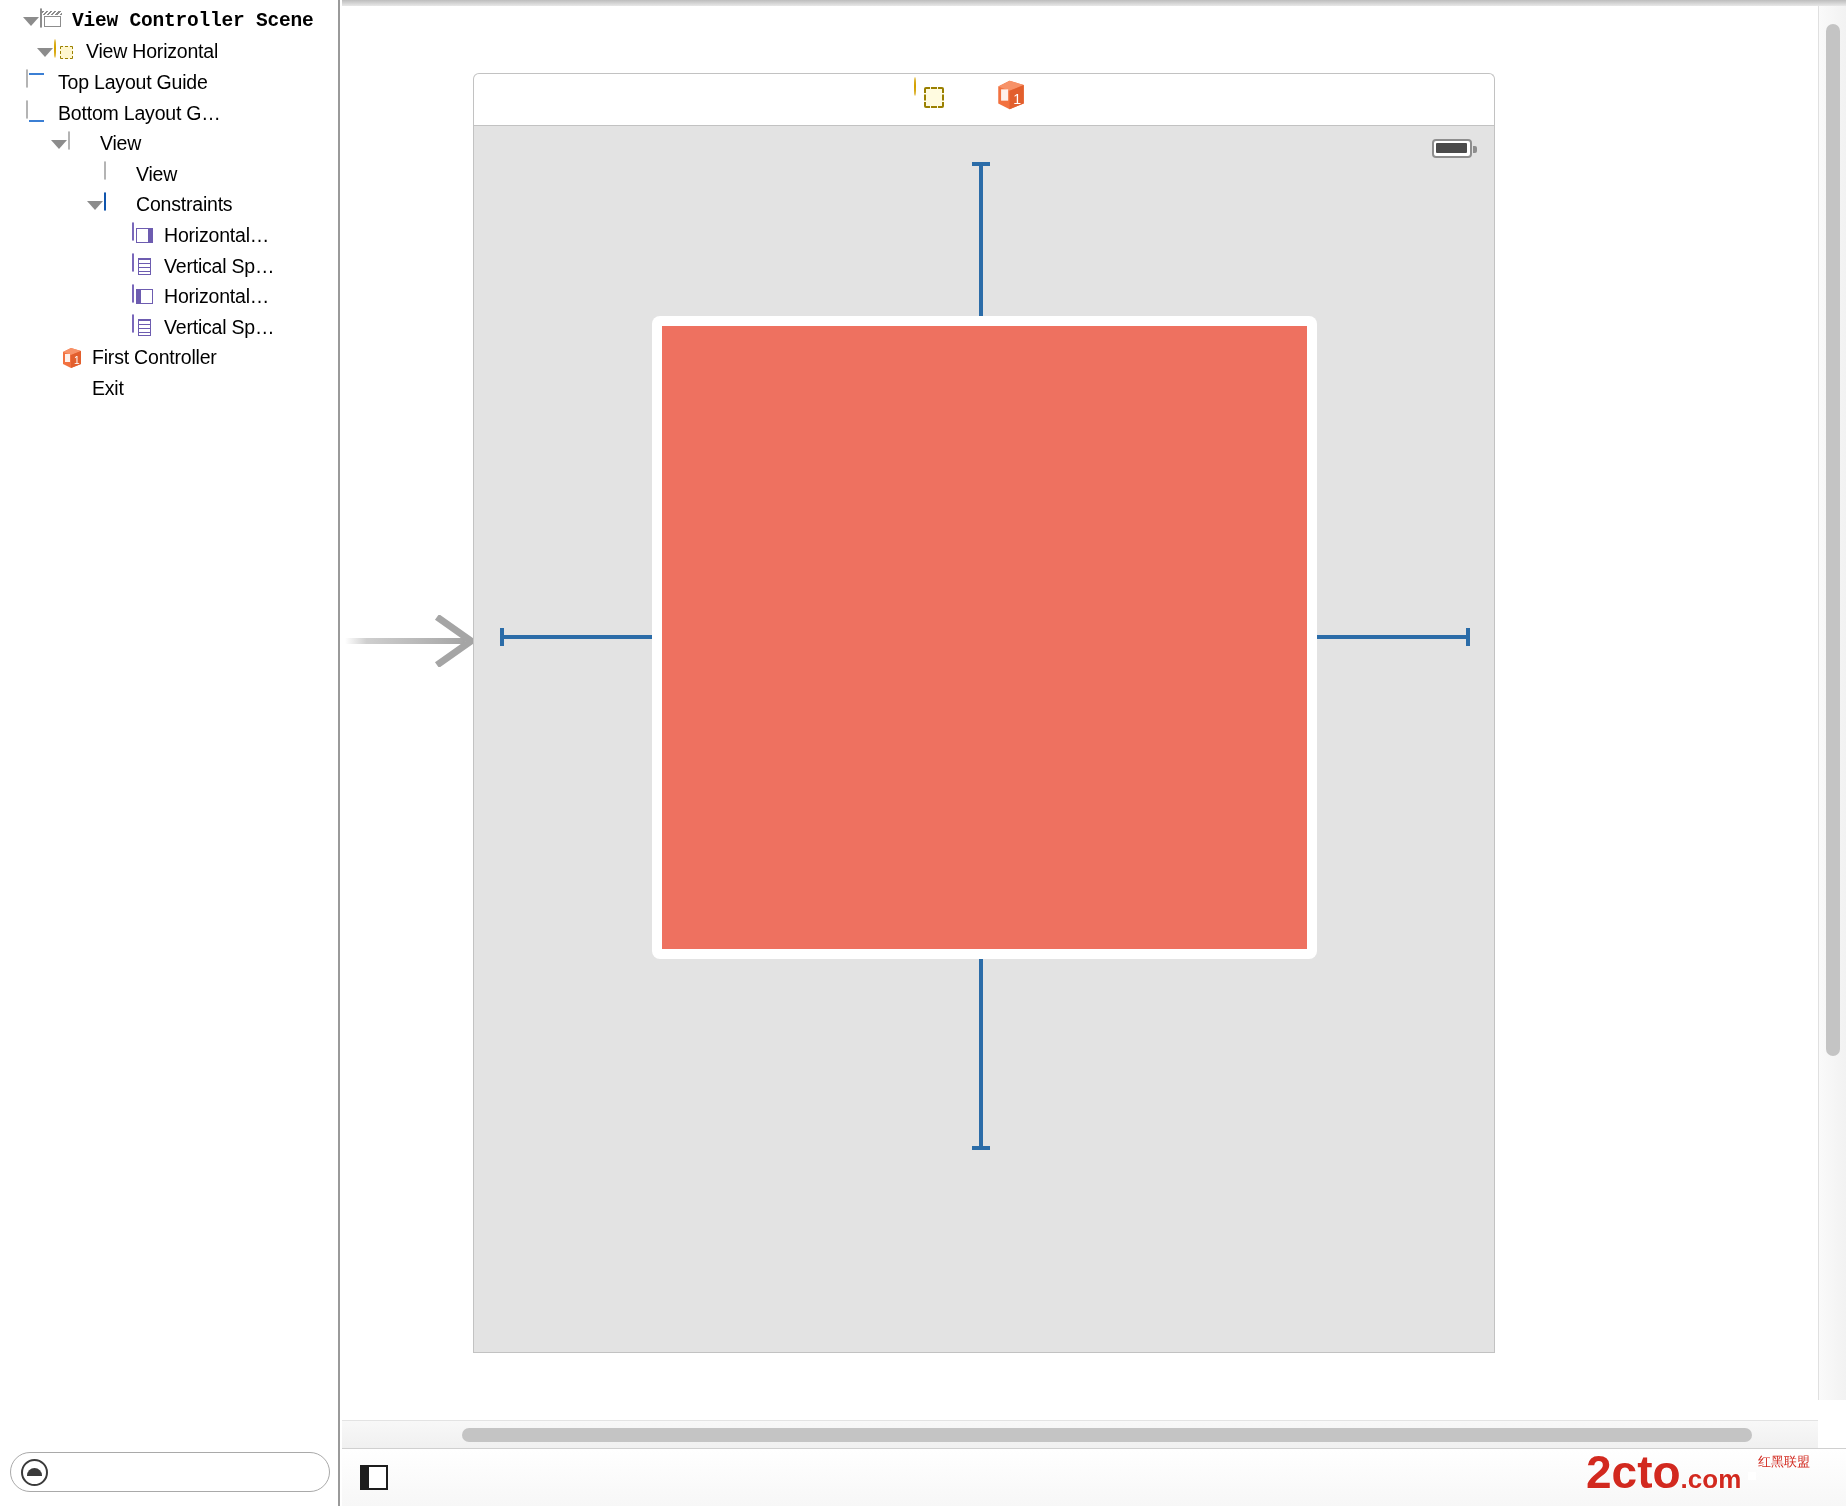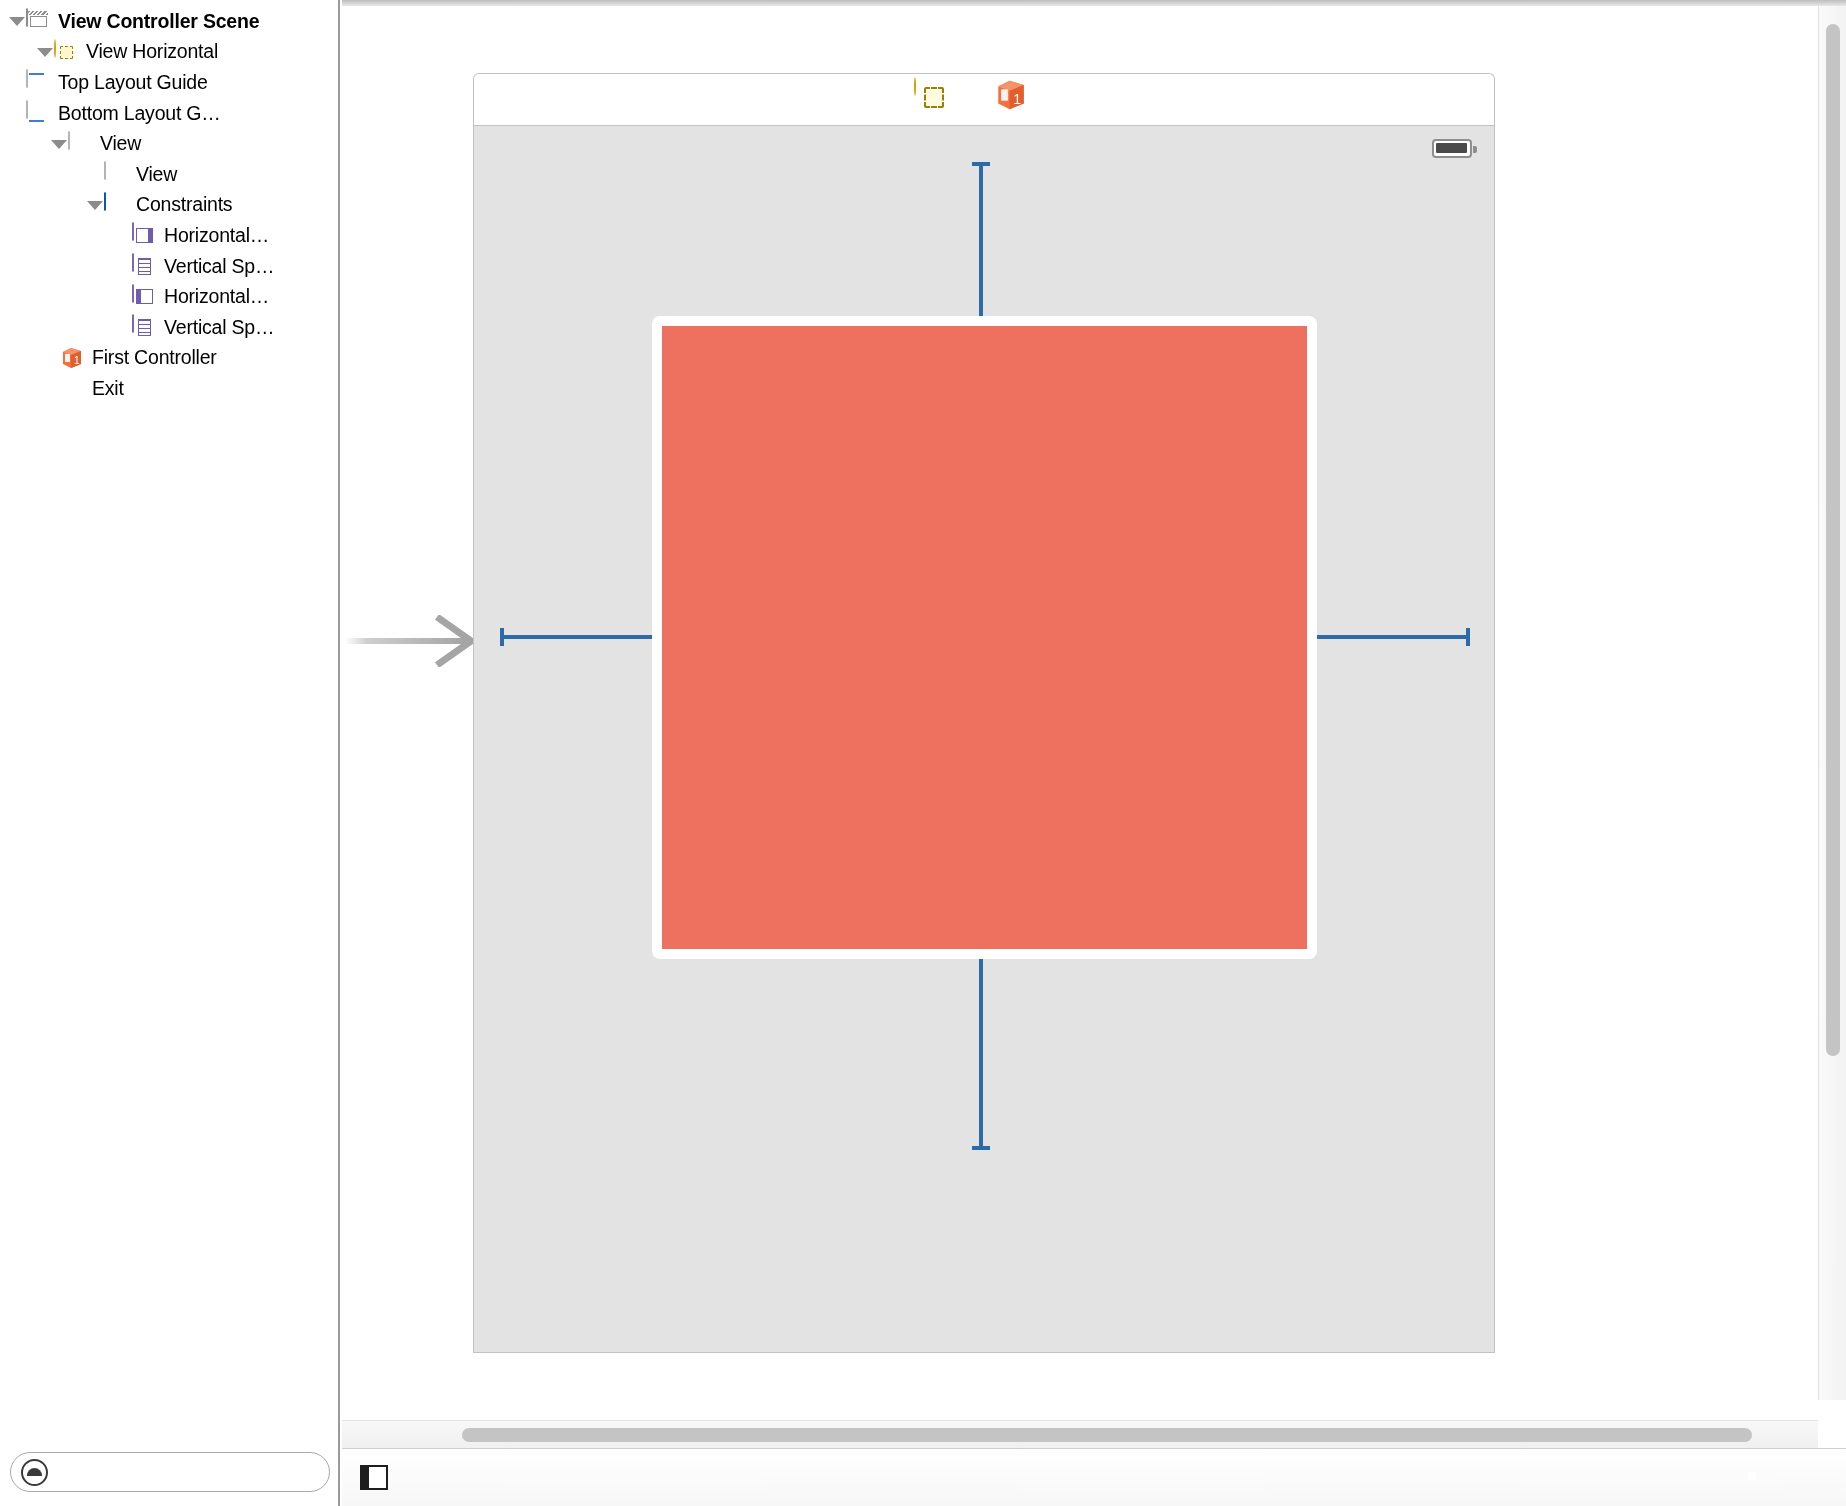--- a/index.html
+++ b/index.html
@@ -68,21 +68,21 @@
   }
 
   .tree-label {
     font-size: 19.5px;
     color: #000000;
     letter-spacing: -0.2px;
   }
   .tree-label.bold { font-weight: bold; }
 
   
-  .ind0 { padding-left: 6px; }
+  .ind0 { padding-left: 20px; font-family: Liberation Mono, monospace; }
   .ind1 { padding-left: 34px; }
   .ind2 { }
   .ind3 { padding-left: 90px; }
 
   
   .ic-scene {
     width: 24px; height: 22px;
     border: 1.5px solid #8d8d8d;
     border-radius: 2px;
     background: linear-gradient(#f3f3f3,#dcdcdc);
@@ -679,18 +679,24 @@
       <span id="utilities-toggle"></span>
 
 
       <div id="al-tools">
         <span class="al-tool"><span class="ic-stack"></span></span>
         <span class="al-tool"><span class="ic-align"></span></span>
         <span class="al-tool"><span class="ic-pin"></span></span>
         <span class="al-tool"><span class="ic-resolve"></span></span>
       </div>
 
+      <div id="watermark">
+        <svg width="250" height="52" viewBox="0 0 250 52">
+          <text x="0" y="42" font-size="46" font-weight="bold" fill="#d2291f" font-family="Liberation Sans, sans-serif" stroke="#ffffff" stroke-width="1" paint-order="stroke">2cto<tspan font-size="26">.com</tspan></text>
+          <text x="172" y="20" font-size="13" fill="#d2291f" font-family="Liberation Sans, sans-serif">红黑联盟</text>
+        </svg>
+      </div>
 
     </div>
   </div>
 
   <div id="bottom-black-strip"></div>
 </div>
 
 </body></html>

